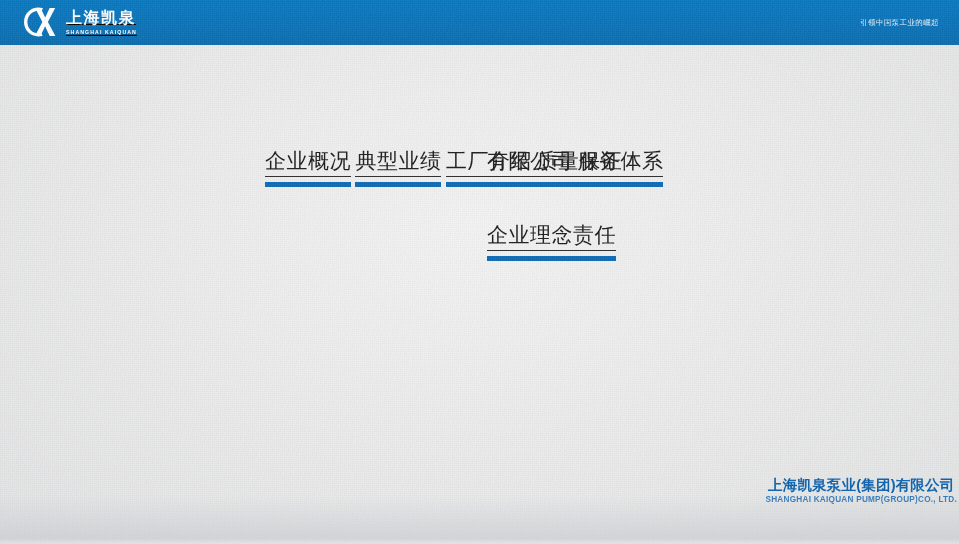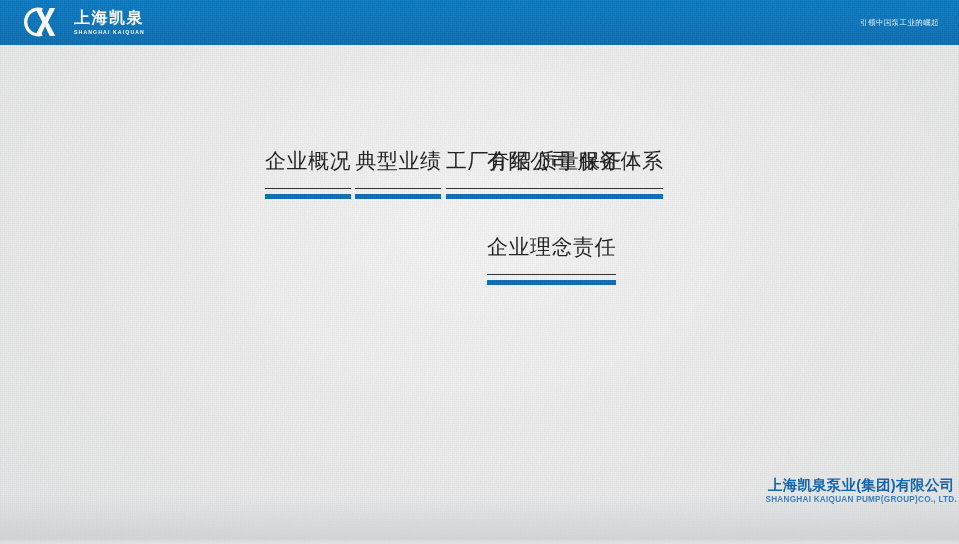--- a/index.html
+++ b/index.html
@@ -59,25 +59,26 @@
     height: 34px;
     display: flex;
     align-items: center;
   }
   #logo-mark {
     width: 34px;
     height: 32px;
     flex: 0 0 auto;
   }
   #logo-words {
-    margin-left: 18px;
+    margin-left: 10px;
     display: flex;
     flex-direction: column;
     justify-content: center;
     line-height: 1;
+    text-decoration: underline;
   }
   #logo-cn {
     color: #ffffff;
     font-size: 16px;
     font-weight: bold;
     letter-spacing: 1.5px;
     white-space: nowrap;
   }
   #logo-en {
     color: #ffffff;
@@ -125,21 +126,21 @@
   .menu-item:last-child { margin-bottom: 8px; }
 
   .menu-label {
     display: block;
     font-size: 21px;
     color: #1c1c1c;
     letter-spacing: .5px;
     line-height: 1.28;
     white-space: nowrap;
     border-bottom: 1px solid #2a2a2a;
-    padding-bottom: 13px;
+    padding-bottom: 1px;
     font-family: Liberation Serif, serif;
   }
   .menu-bar {
     display: block;
     height: 5px;
     background: #0d6ab5;
     margin-top: 5px;
     width: 100%;
   }
 

